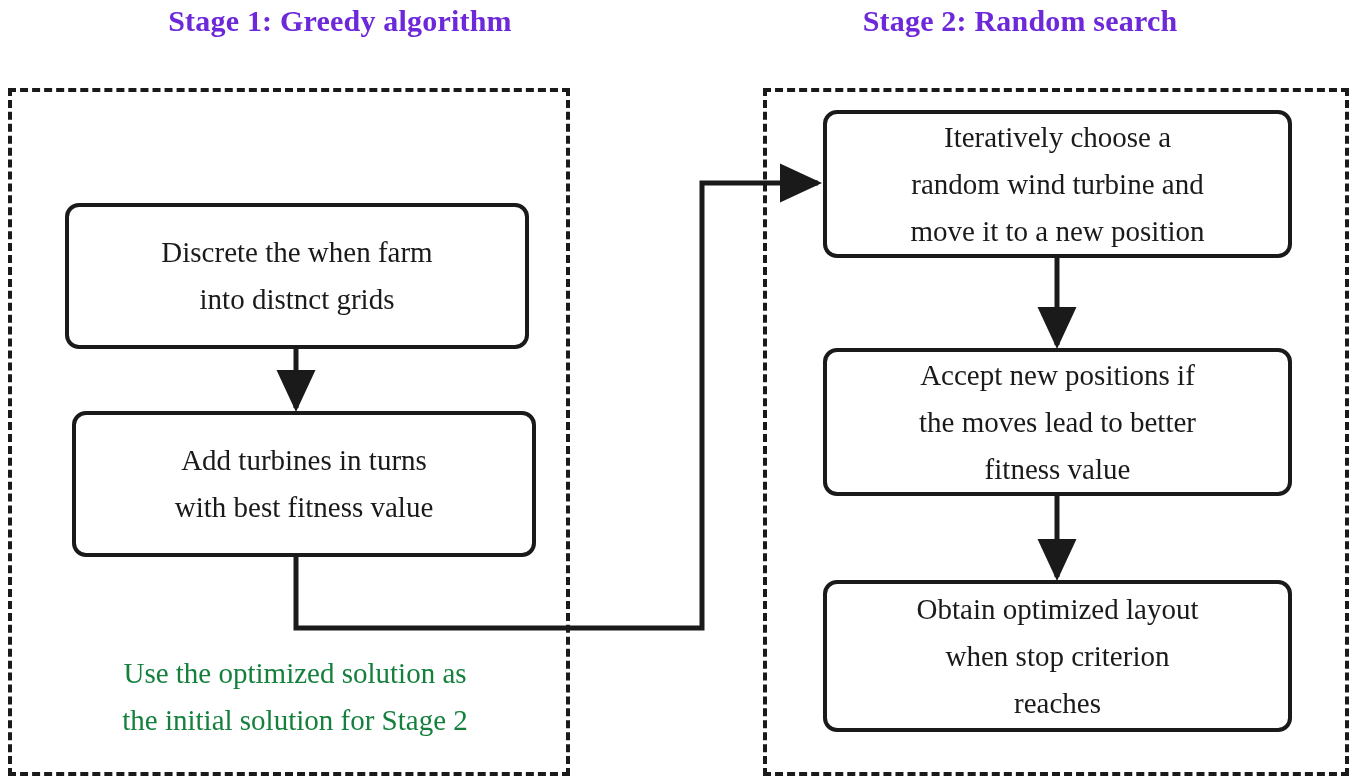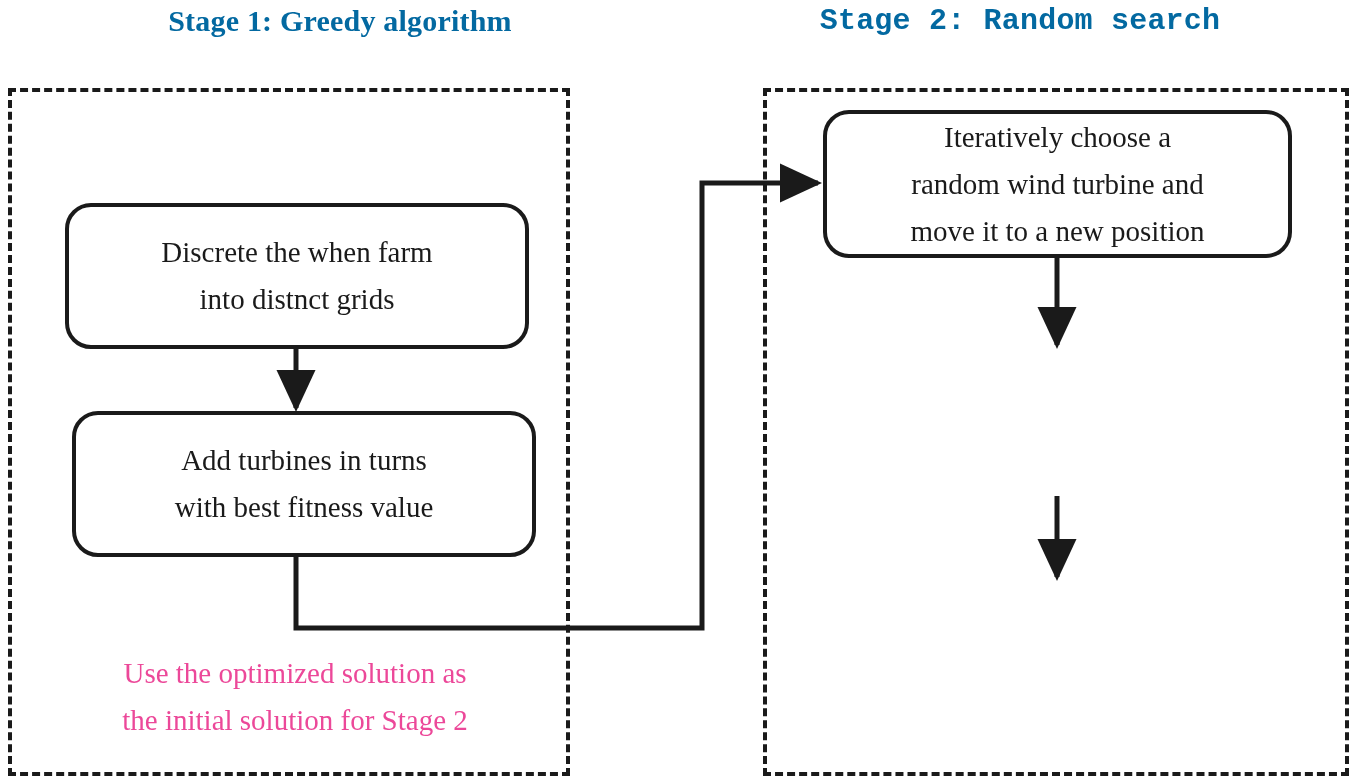--- a/index.html
+++ b/index.html
@@ -17,43 +17,43 @@
     color: #1a1a1a;
   }
 
   
   .stage-title {
     position: absolute;
     font-weight: bold;
     font-size: 30px;
     line-height: 34px;
     letter-spacing: 0.2px;
-    color: #0369a1;
+    color: #6d28d9;
     text-align: center;
     white-space: nowrap;
   }
   #title-stage1 { left: 0px;   top: 4px; width: 680px; }
-  #title-stage2 { left: 680px; top: 4px; width: 680px; font-family: Liberation Mono, monospace; }
+  #title-stage2 { left: 680px; top: 4px; width: 680px; }
 
   
   .stage-frame {
     position: absolute;
     border: 4px dashed #1a1a1a;
     box-sizing: border-box;
     background: transparent;
   }
   #frame-stage1 { left: 8px;   top: 88px; width: 562px; height: 688px; }
   #frame-stage2 { left: 763px; top: 88px; width: 586px; height: 688px; }
 
   
   .proc-box {
     position: absolute;
     box-sizing: border-box;
     border: 4px solid #1a1a1a;
-    border-radius: 26px;
+    border-radius: 14px;
     background: #ffffff;
     display: flex;
     align-items: center;
     justify-content: center;
     text-align: center;
     padding: 4px 10px;
   }
   .proc-box .box-text {
     font-size: 29px;
     line-height: 47px;
@@ -72,21 +72,21 @@
 
   
   #caption-stage1 {
     position: absolute;
     left: 40px;
     top: 650px;
     width: 510px;
     text-align: center;
     font-size: 29px;
     line-height: 47px;
-    color: #ec4899;
+    color: #15803d;
     white-space: pre-line;
   }
 
   
   #connectors {
     position: absolute;
     left: 0;
     top: 0;
     width: 1360px;
     height: 781px;
@@ -118,21 +118,31 @@
 
   <div id="caption-stage1">Use the optimized solution as
 the initial solution for Stage 2</div>
 
   <div class="proc-box" id="box-iterate">
     <span class="box-text">Iteratively choose a
 random wind turbine and
 move it to a new position</span>
   </div>
 
+  <div class="proc-box" id="box-accept">
+    <span class="box-text">Accept new positions if
+the moves lead to better
+fitness value</span>
+  </div>
 
+  <div class="proc-box" id="box-obtain">
+    <span class="box-text">Obtain optimized layout
+when stop criterion
+reaches</span>
+  </div>
 
   <svg id="connectors" viewBox="0 0 1360 781">
     <defs>
       <marker id="arrowhead" markerWidth="9" markerHeight="9" refX="7.6" refY="4.5" orient="auto" markerUnits="strokeWidth">
         <path d="M 0 0.6 L 8.4 4.5 L 0 8.4 z" fill="#1a1a1a"></path>
       </marker>
     </defs>
 
     <line x1="296" y1="349" x2="296" y2="408" stroke="#1a1a1a" stroke-width="5" marker-end="url(#arrowhead)"></line>
 

